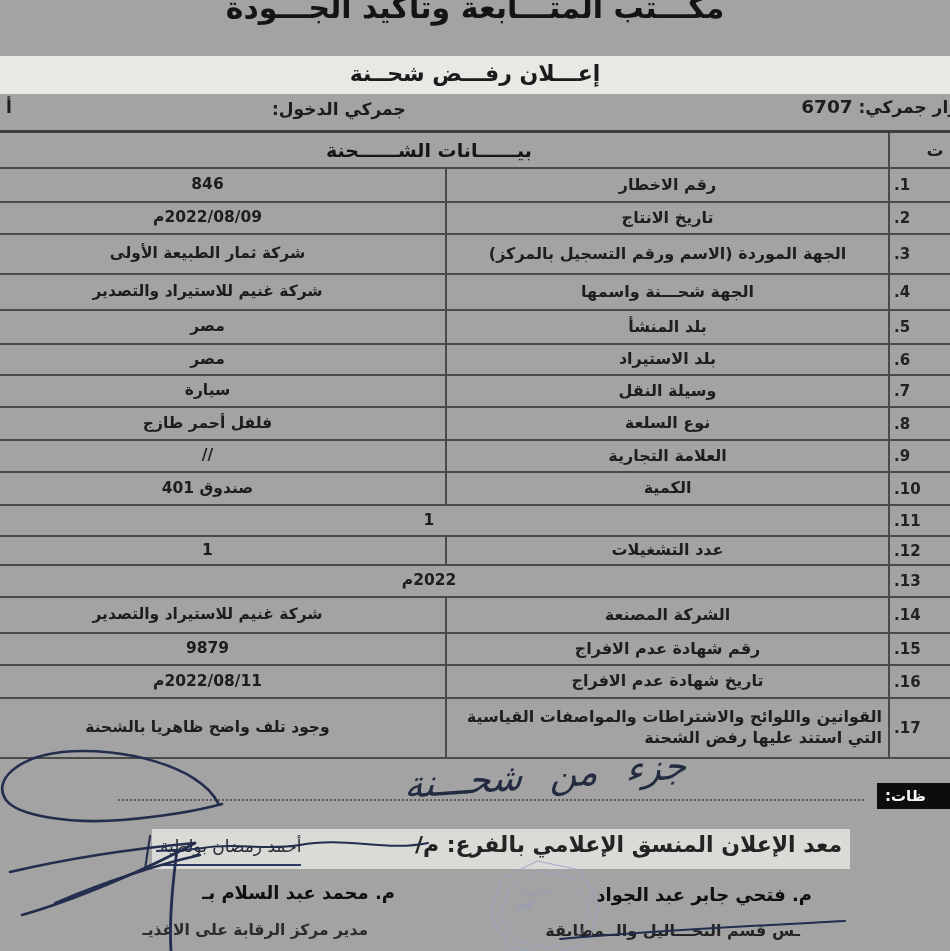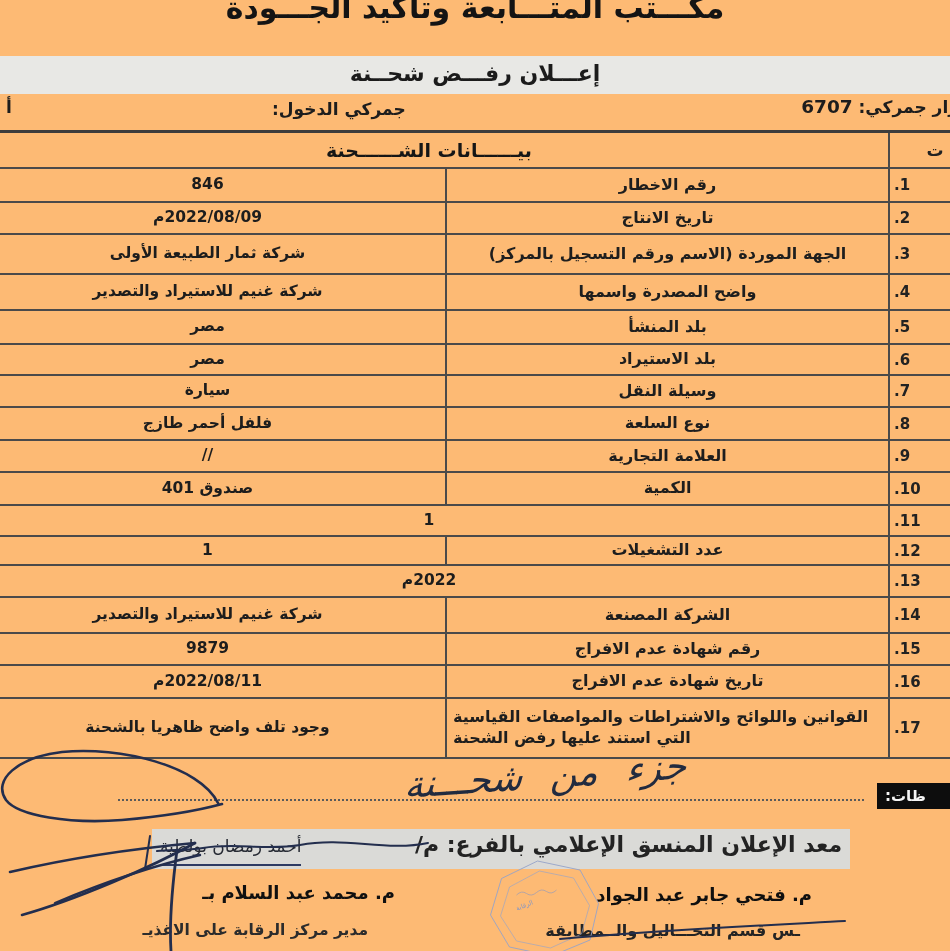--- a/index.html
+++ b/index.html
@@ -1,19 +1,19 @@
 <!DOCTYPE html>
 <html lang="ar" dir="rtl"><head>
 <meta charset="utf-8">
 <style>
   html,body{margin:0;padding:0;}
   body{width:950px;height:951px;background:#ffffff;}
   .page{
     position:relative;width:950px;height:951px;overflow:hidden;
-    background:#fdba74;
+    background:#a3a3a3;
     font-family:"DejaVu Sans",sans-serif;
     color:#1c1c1c;direction:rtl;
   }
   .band{position:absolute;left:0;width:950px;background:#e8e8e5;}
   .office-title{
     position:absolute;top:-10px;left:0;width:950px;text-align:center;
     font-size:30px;font-weight:bold;color:#141414;letter-spacing:0px;white-space:nowrap;
   }
   .form-title{
     position:absolute;top:61px;left:0;width:950px;text-align:center;
@@ -33,21 +33,21 @@
     border-top:3px solid #3d3d3d;box-sizing:border-box;
   }
   .trow{display:flex;flex-direction:row;border-bottom:2px solid #4a4a4a;box-sizing:border-box;align-items:stretch;}
   .c-num{
     width:92px;flex:0 0 92px;border-left:2px solid #4a4a4a;box-sizing:border-box;
     display:flex;align-items:center;direction:ltr;justify-content:flex-start;
     padding-left:4px;font-size:15px;font-weight:bold;color:#222;
   }
   .c-label{
     width:443px;flex:0 0 443px;border-left:2px solid #4a4a4a;box-sizing:border-box;
-    display:flex;align-items:center;justify-content:center;text-align:left;
+    display:flex;align-items:center;justify-content:center;text-align:right;
     font-size:16px;font-weight:bold;color:#1e1e1e;padding:1px 6px;line-height:1.3;
   }
   .c-value{
     flex:1 1 auto;display:flex;align-items:center;justify-content:center;text-align:center;
     font-size:15.5px;font-weight:bold;color:#1d1d1d;padding:0 8px;line-height:1.25;
   }
   .thead .c-merged{
     flex:1 1 auto;display:flex;align-items:center;justify-content:center;
     font-size:19px;font-weight:bold;color:#161616;
   }
@@ -112,21 +112,21 @@
           <div class="c-label">تاريخ الانتاج</div>
           <div class="c-value">2022/08/09م</div>
         </div>
         <div class="trow" style="height: 40px;">
           <div class="c-num">.3</div>
           <div class="c-label">الجهة الموردة (الاسم ورقم التسجيل بالمركز)</div>
           <div class="c-value">شركة ثمار الطبيعة الأولى</div>
         </div>
         <div class="trow" style="height: 36px;">
           <div class="c-num">.4</div>
-          <div class="c-label">واضح المصدرة واسمها</div>
+          <div class="c-label">الجهة شحـــنة واسمها</div>
           <div class="c-value">شركة غنيم للاستيراد والتصدير</div>
         </div>
         <div class="trow" style="height: 34px;">
           <div class="c-num">.5</div>
           <div class="c-label">بلد المنشأ</div>
           <div class="c-value">مصر</div>
         </div>
         <div class="trow" style="height: 31px;">
           <div class="c-num">.6</div>
           <div class="c-label">بلد الاستيراد</div>

